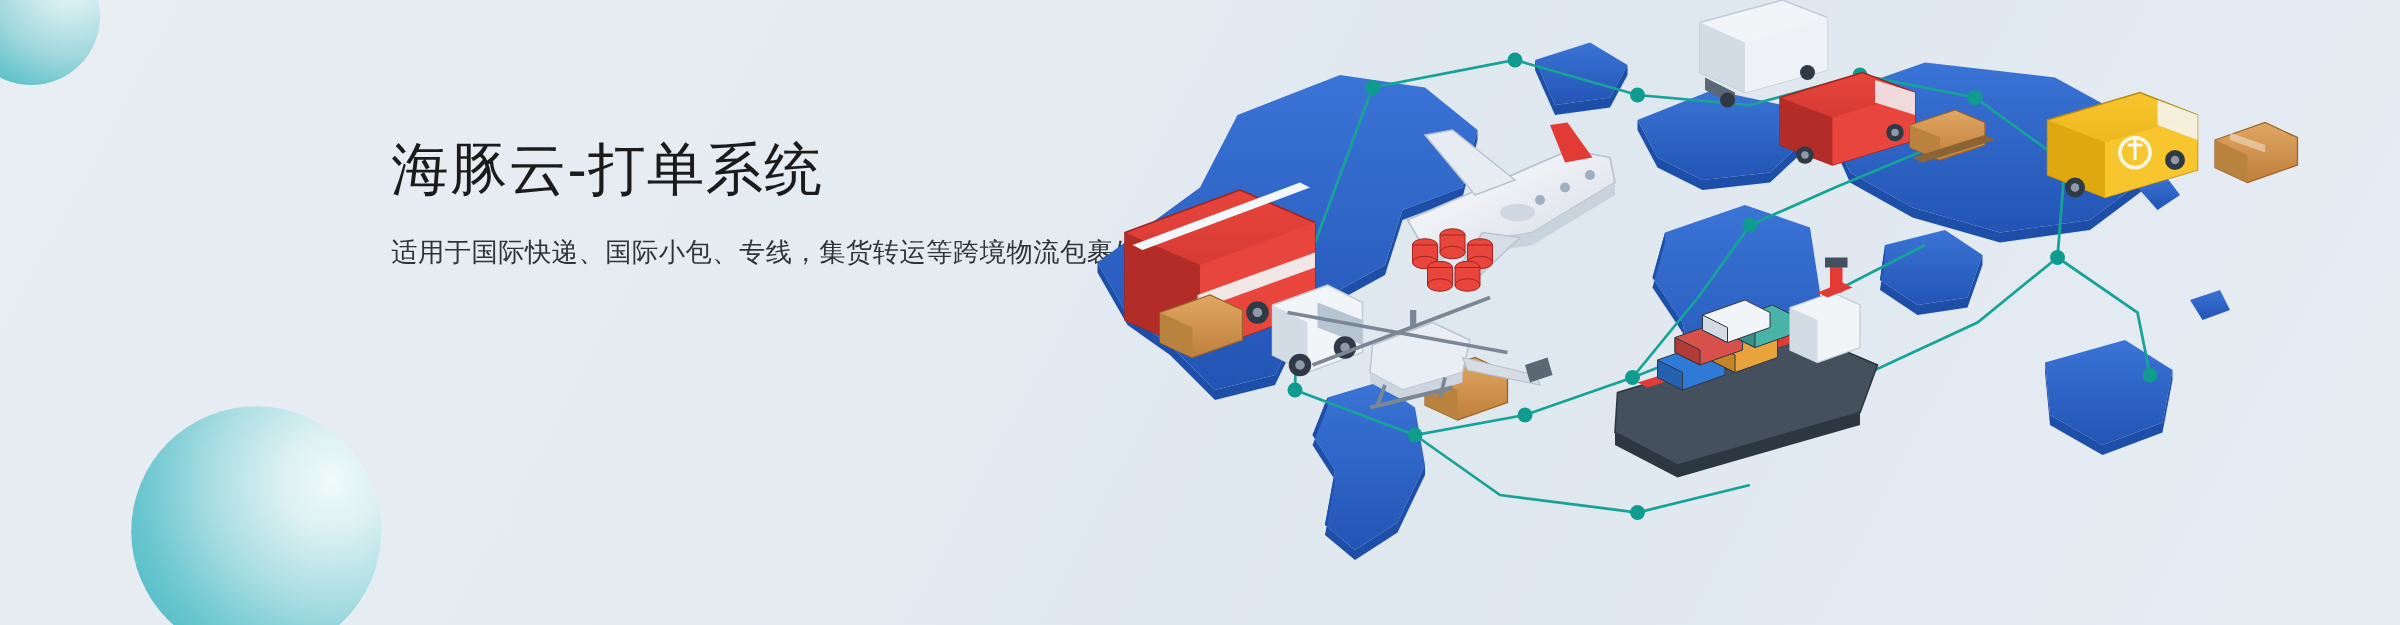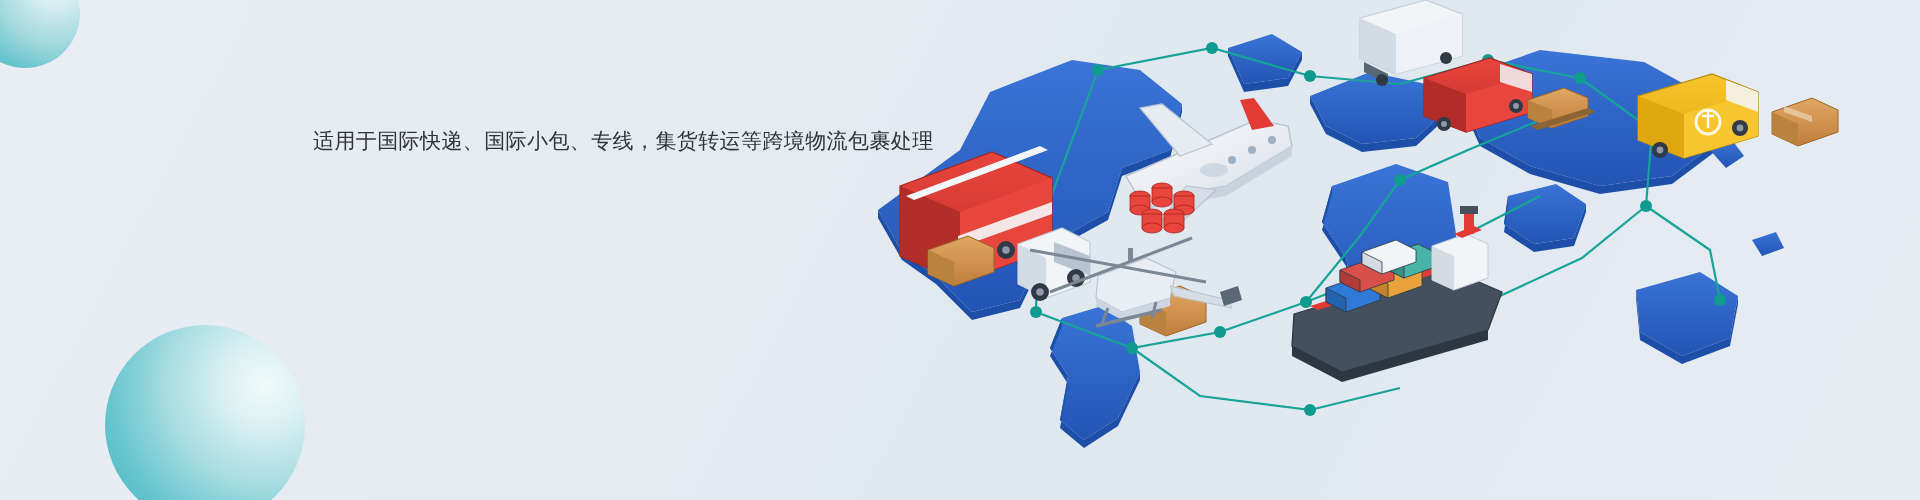--- a/index.html
+++ b/index.html
@@ -41,20 +41,21 @@
 </style>
 </head>
 <body>
 
 <div id="banner">
 
   <div class="bubble" id="bubble-top"></div>
   <div class="bubble" id="bubble-bottom"></div>
 
   <div id="text-block">
+    <div id="page-title">海豚云-打单系统</div>
     <div id="page-subtitle">适用于国际快递、国际小包、专线，集货转运等跨境物流包裹处理</div>
   </div>
 
   <div id="illustration">
     <svg viewBox="0 0 1080 500" xmlns="http://www.w3.org/2000/svg">
       <defs>
         <linearGradient id="gMap" x1="0" y1="0" x2="0" y2="1">
           <stop offset="0%" stop-color="#3a74d6"></stop>
             <stop offset="100%" stop-color="#2254b4"></stop>
         </linearGradient>

